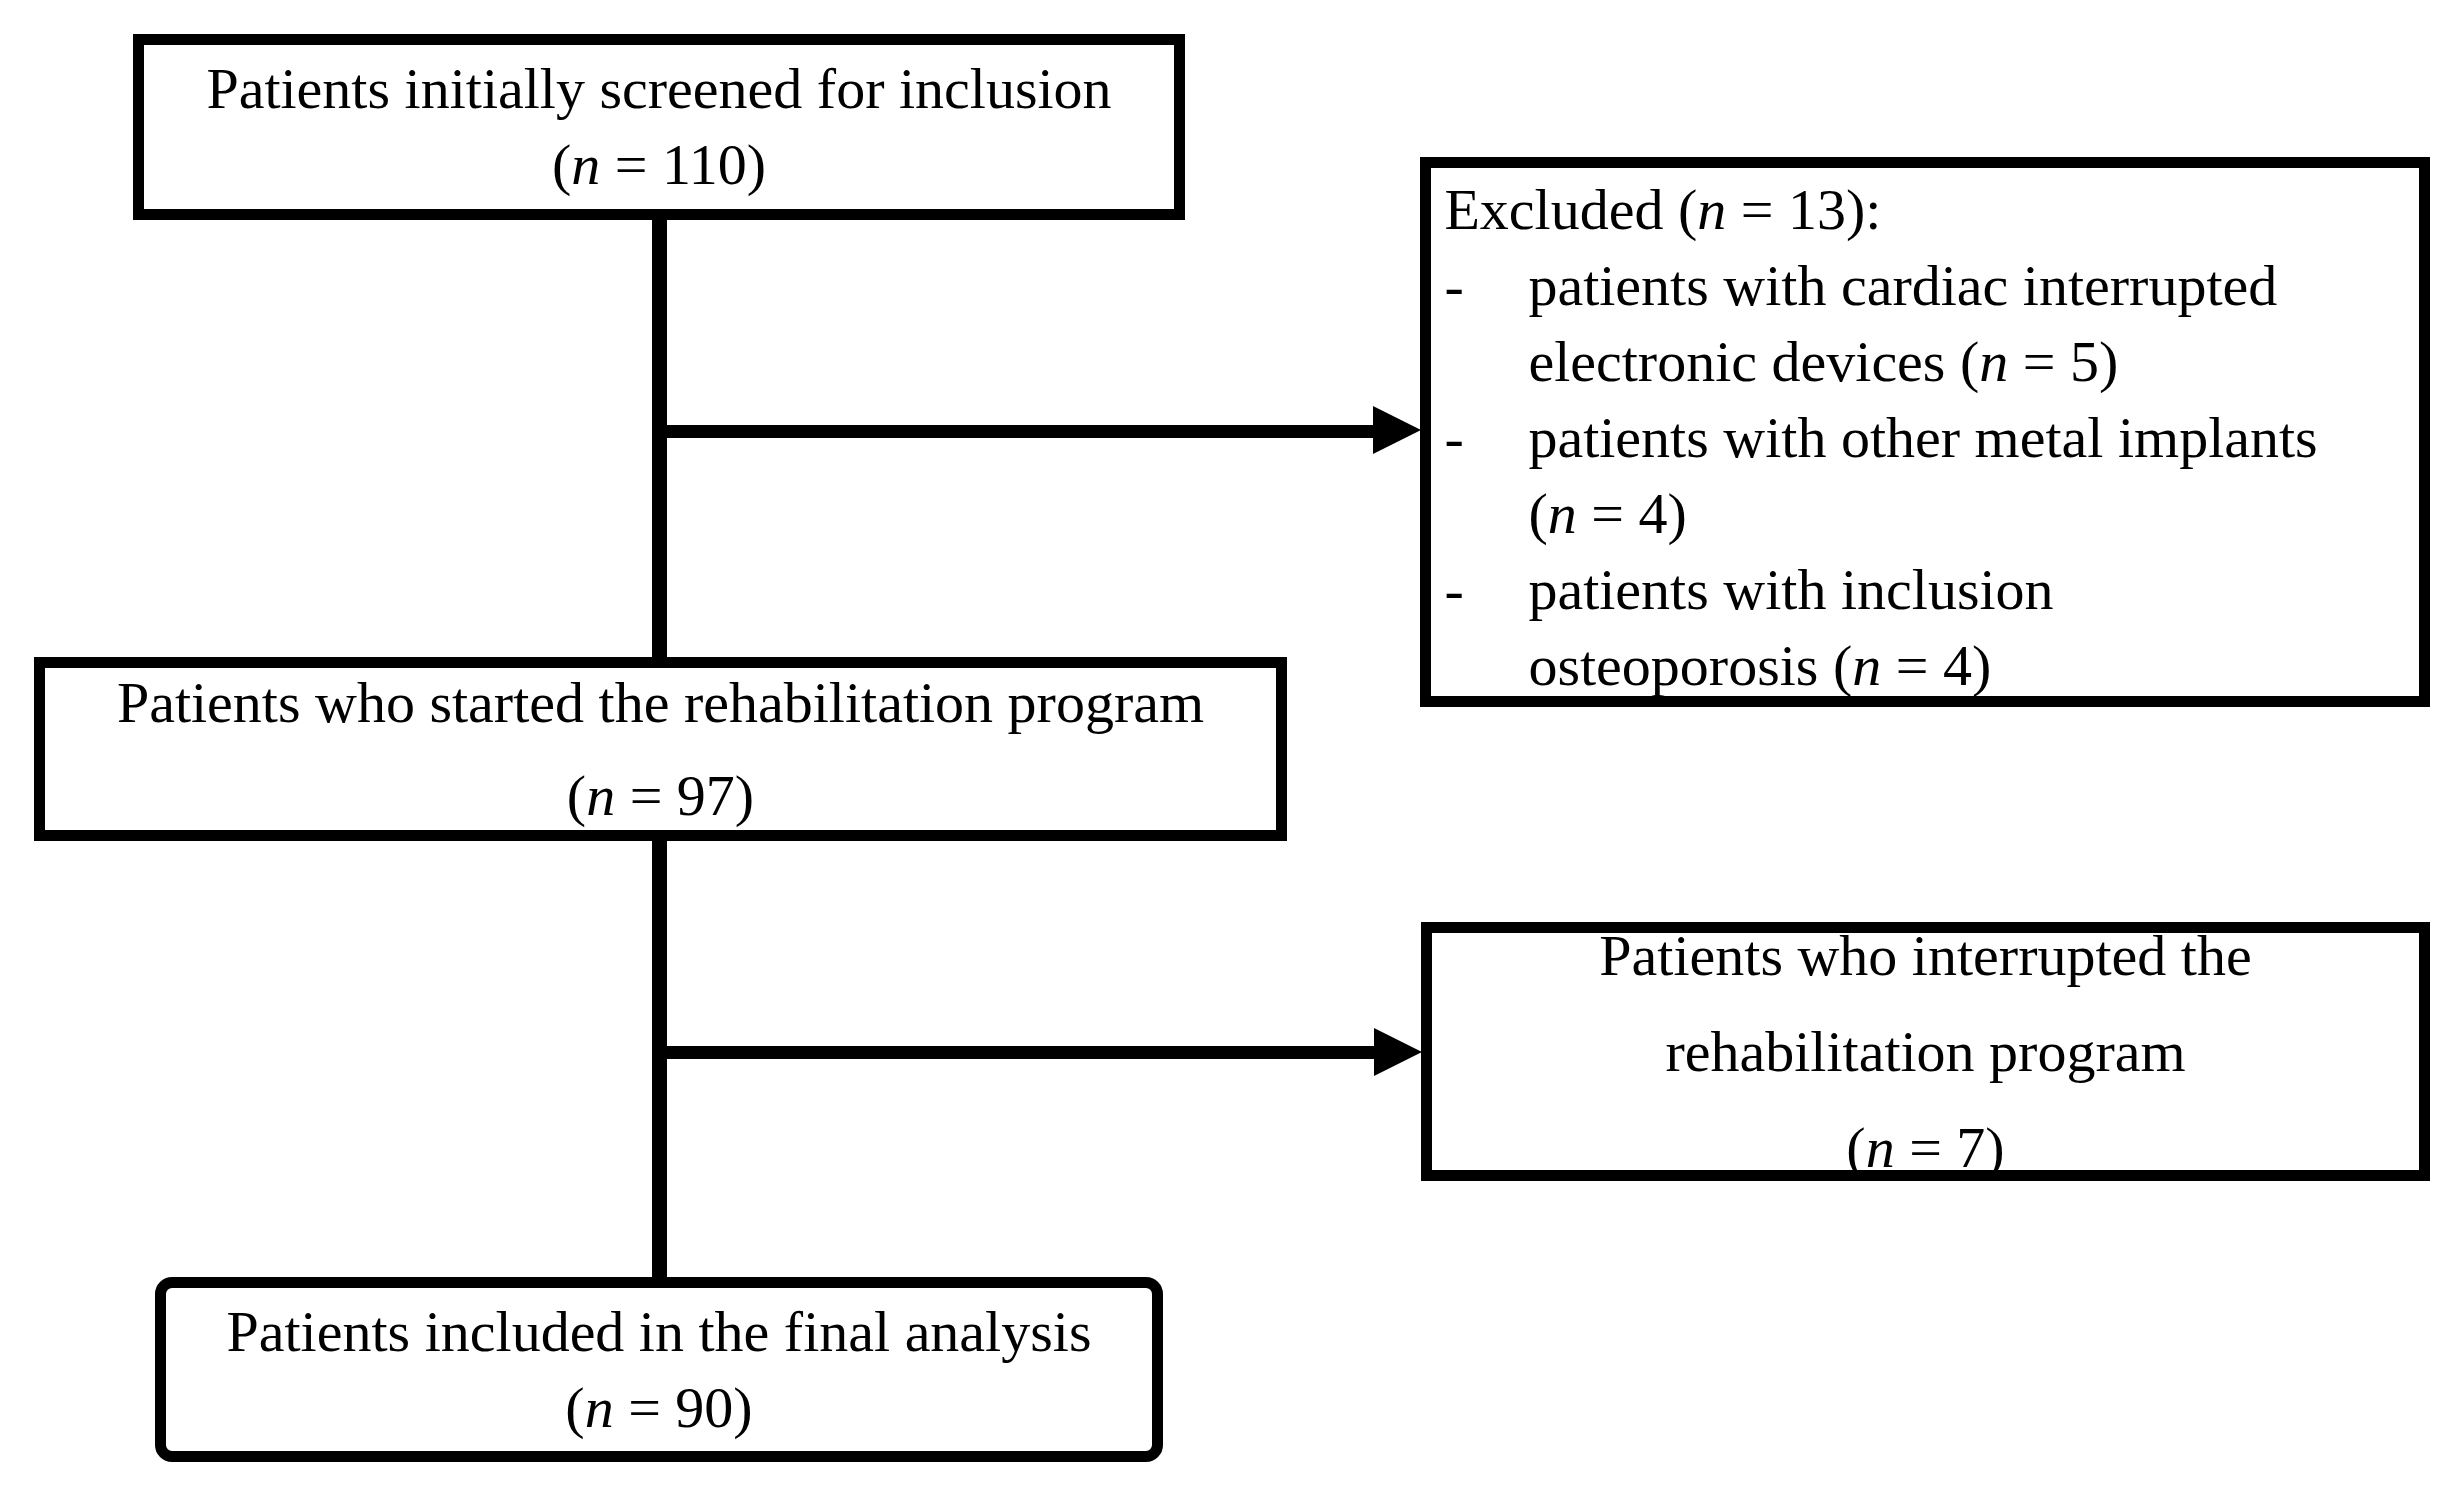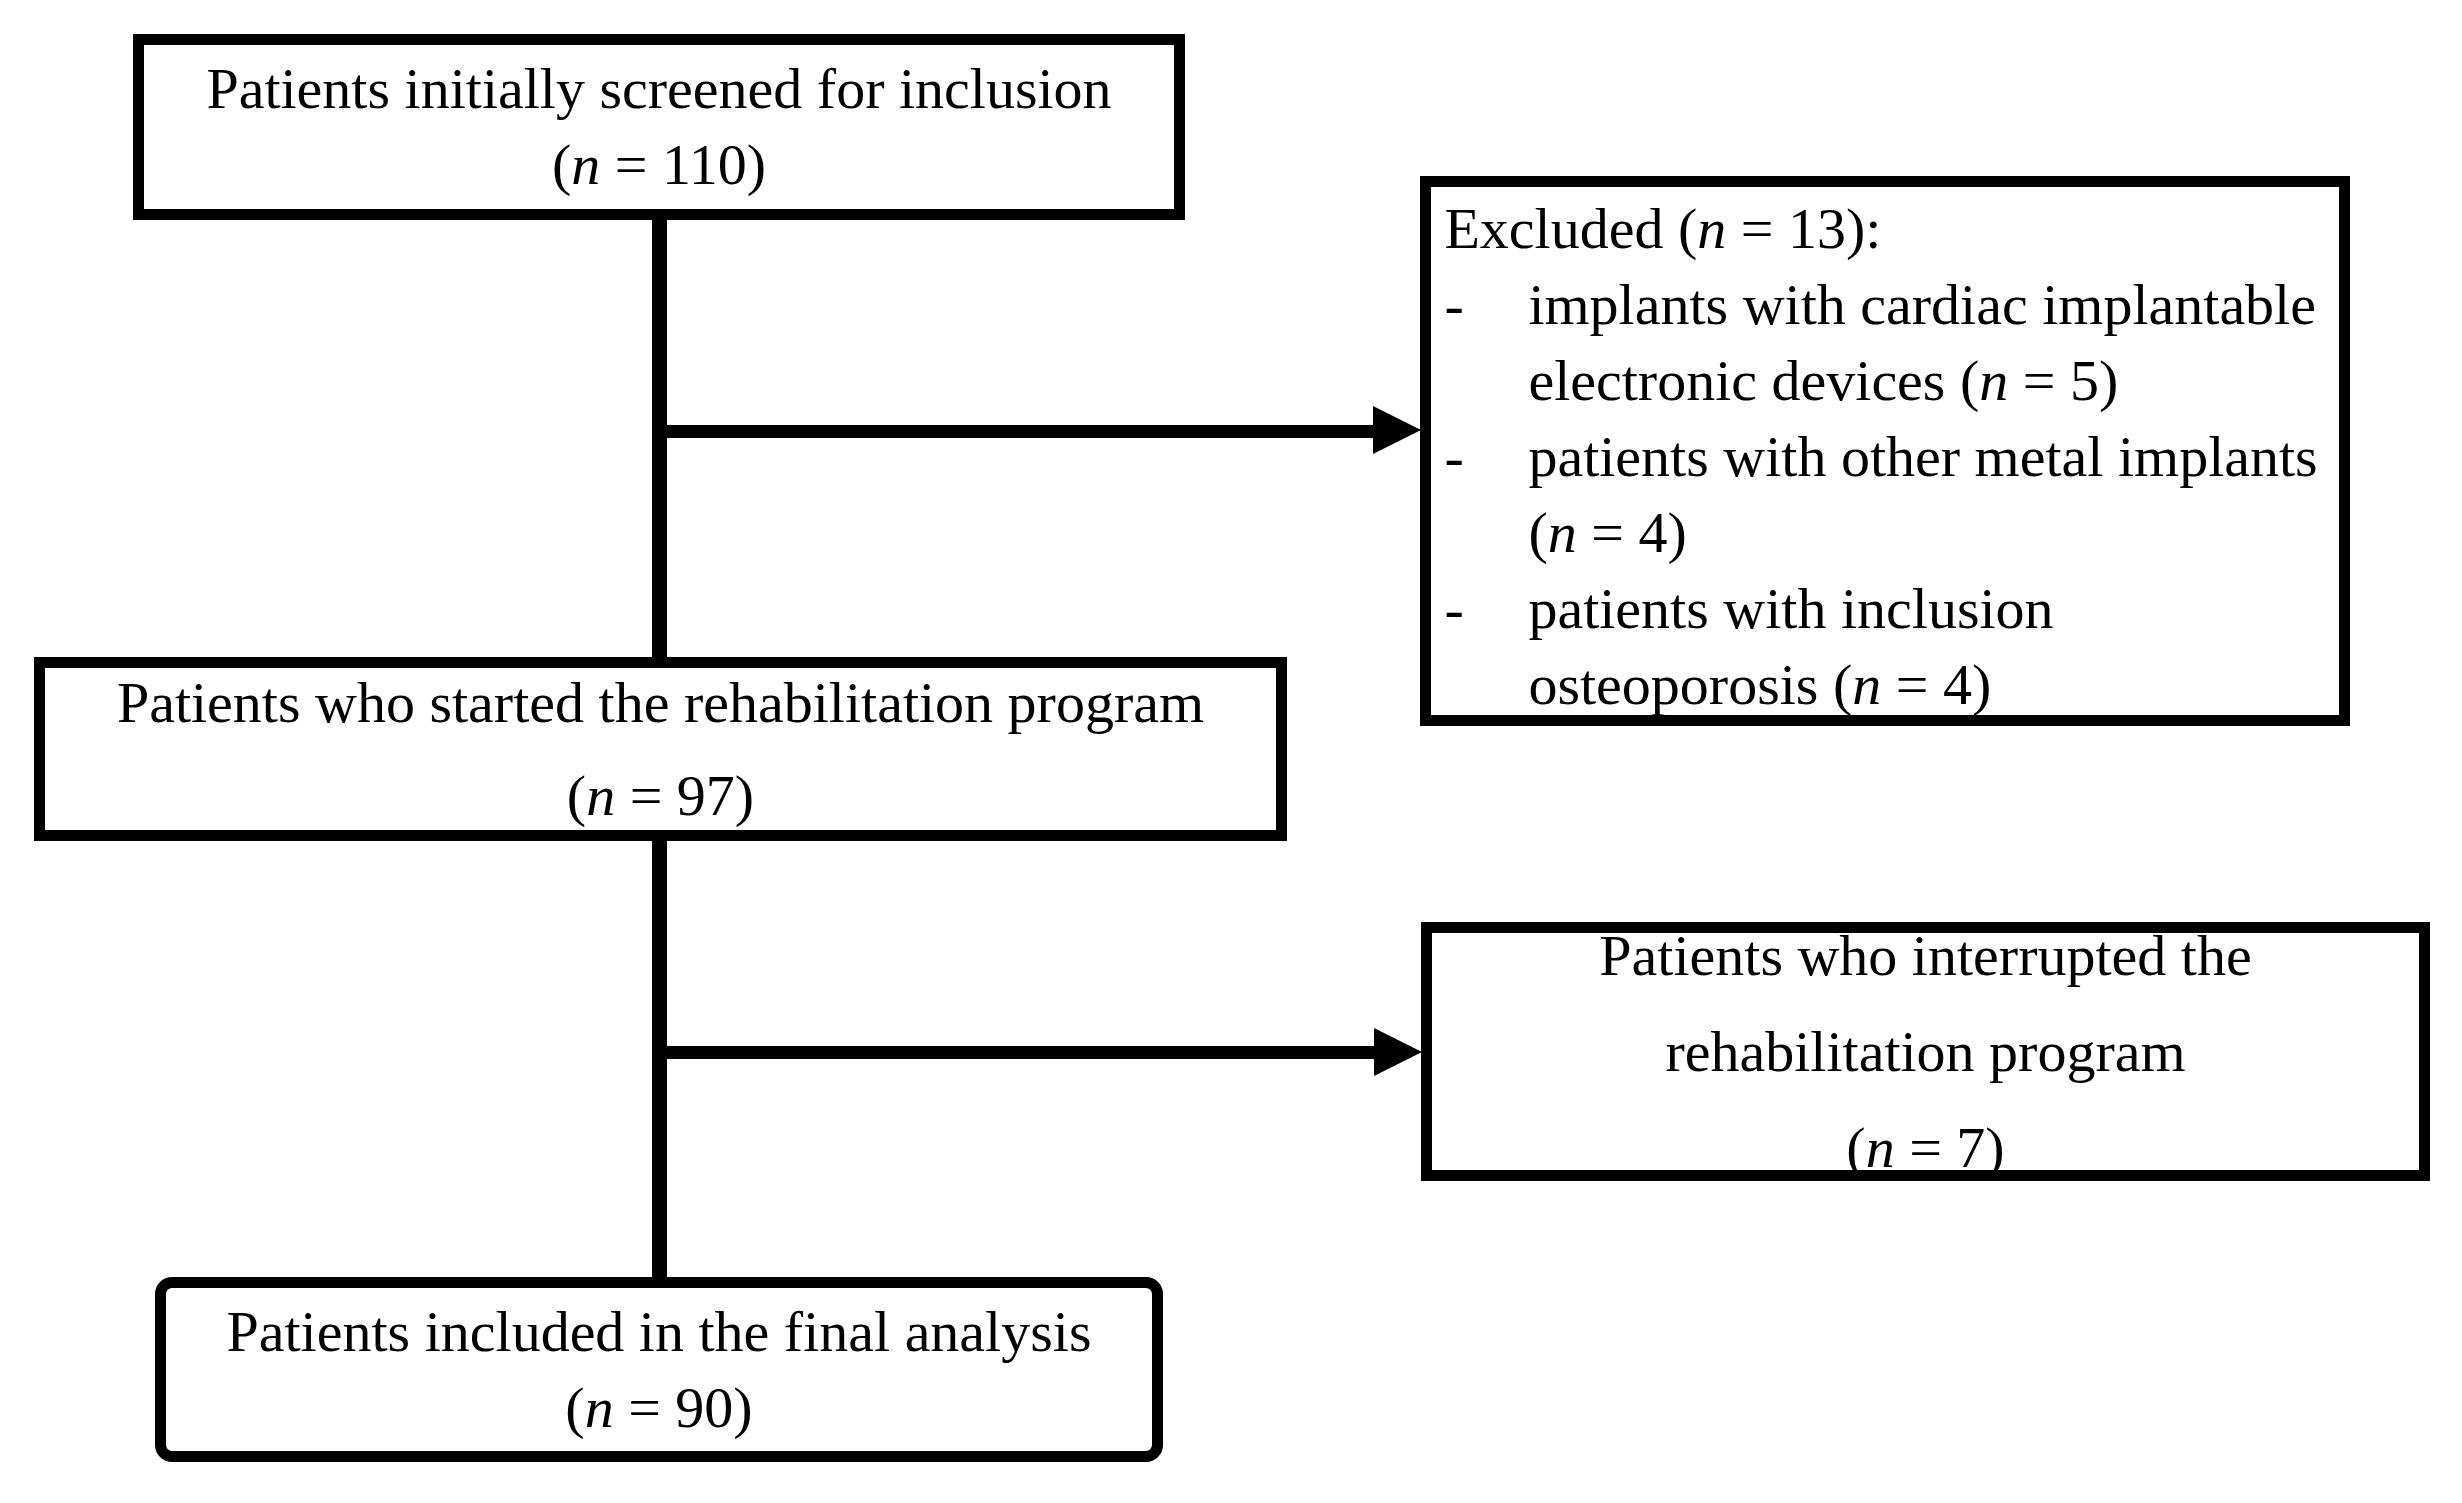--- a/index.html
+++ b/index.html
@@ -28,22 +28,22 @@
     display: flex;
     flex-direction: column;
     justify-content: center;
     text-align: center;
   }
   .bline { white-space: nowrap; }
   .nvar { font-style: italic; }
 
   
   #box-screened    { left: 133px;  top: 34px;   width: 1052px; height: 186px; }
-  #box-excluded    { left: 1420px; top: 157px;  width: 930px; height: 550px;
-                     padding: 4.2px 15px 0 13.4px; margin-top: 19px; }
+  #box-excluded    { left: 1420px; top: 157px;  width: 1010px; height: 550px;
+                     padding: 4.2px 15px 0 13.4px; }
   #box-started     { left: 34px;   top: 657px;  width: 1253px; height: 184px; gap: 17px; }
   #box-interrupted { left: 1421px; top: 922px; width: 1009px; height: 259px; gap: 20px; }
   #box-final       { left: 155px;  top: 1277px; width: 1008px; height: 185px; border-radius: 17px; }
 
   
   .ex-row { display: flex; align-items: flex-start; }
   .ex-dash { width: 84px; flex: none; }
   .ex-text { flex: 1; }
 
   
@@ -73,21 +73,21 @@
   <div class="fbox centered" id="box-screened">
     <div class="bline">Patients initially screened for inclusion</div>
     <div class="bline"><span>(</span><span class="nvar">n</span><span> = </span><span>110</span><span>)</span></div>
   </div>
 
   <div class="fbox" id="box-excluded">
     <div><span>Excluded </span><span>(</span><span class="nvar">n</span><span> = </span><span>13</span><span>):</span></div>
 
     <div class="ex-row">
       <span class="ex-dash">-</span>
-      <span class="ex-text"><span>implants with cardiac implantable</span><br><span>electronic devices </span><span>(</span><span class="nvar">n</span><span> = </span><span>5</span><span>)</span></span>
+      <span class="ex-text"><span>patients with cardiac interrupted</span><br><span>electronic devices </span><span>(</span><span class="nvar">n</span><span> = </span><span>5</span><span>)</span></span>
     </div>
 
     <div class="ex-row">
       <span class="ex-dash">-</span>
       <span class="ex-text"><span>patients with other metal implants</span><br><span></span><span>(</span><span class="nvar">n</span><span> = </span><span>4</span><span>)</span></span>
     </div>
 
     <div class="ex-row">
       <span class="ex-dash">-</span>
       <span class="ex-text"><span>patients with inclusion</span><br><span>osteoporosis </span><span>(</span><span class="nvar">n</span><span> = </span><span>4</span><span>)</span></span>

